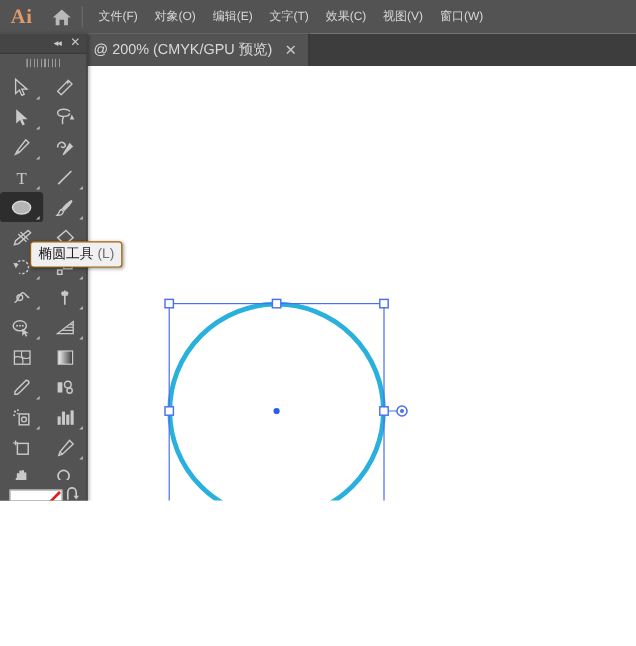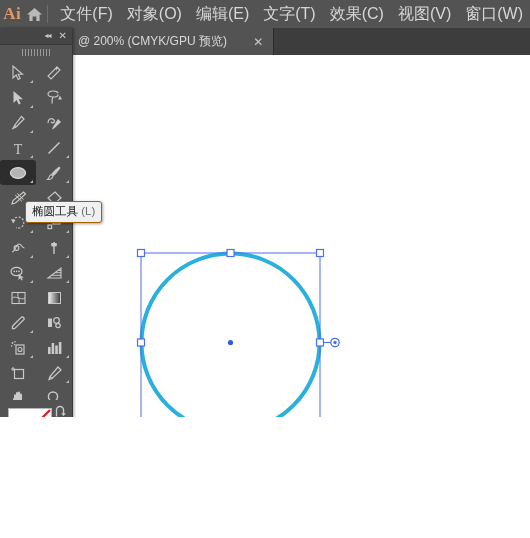--- a/index.html
+++ b/index.html
@@ -20,31 +20,31 @@
     width:36px;height:28px;display:flex;align-items:center;justify-content:center;
     color:#e09a6a;font-size:17px;font-weight:bold;letter-spacing:.5px;
     font-family:"Liberation Serif","DejaVu Serif",serif;
   }
   .home-btn{
     width:30px;height:28px;display:flex;align-items:center;justify-content:center;
   }
   .menu-sep{width:1px;height:18px;background:#6d6d6d;margin:0 6px 0 2px;}
   .menu-items{display:flex;align-items:center;}
   .menu-item{
-    color:#d6d6d6;font-size:16px;padding:3px 7px;white-space:nowrap;cursor:default;
+    color:#d6d6d6;font-size:10px;padding:3px 7px;white-space:nowrap;cursor:default;
   }
 
   
   .tabbar{
     position:absolute;left:0;top:28px;width:530px;height:27px;
     background:#3d3d3d;display:flex;align-items:stretch;
   }
   .doctab{
     display:flex;align-items:center;background:#535353;
-    padding:0 8px 0 78px;height:27px;border-right:1px solid #2b2b2b;gap:16px;
+    padding:0 8px 0 78px;height:27px;border-right:1px solid #2b2b2b;
   }
   .doctab-label{color:#d8d8d8;font-size:12px;white-space:nowrap;}
   .doctab-close{
     margin-left:9px;color:#c8c8c8;font-size:12px;line-height:1;
     width:13px;height:13px;display:flex;align-items:center;justify-content:center;
   }
   .watermark-tab{
     display:flex;align-items:center;padding:0 10px;height:27px;
   }
   .watermark-label{color:#e3e3e3;font-size:12px;white-space:nowrap;}

